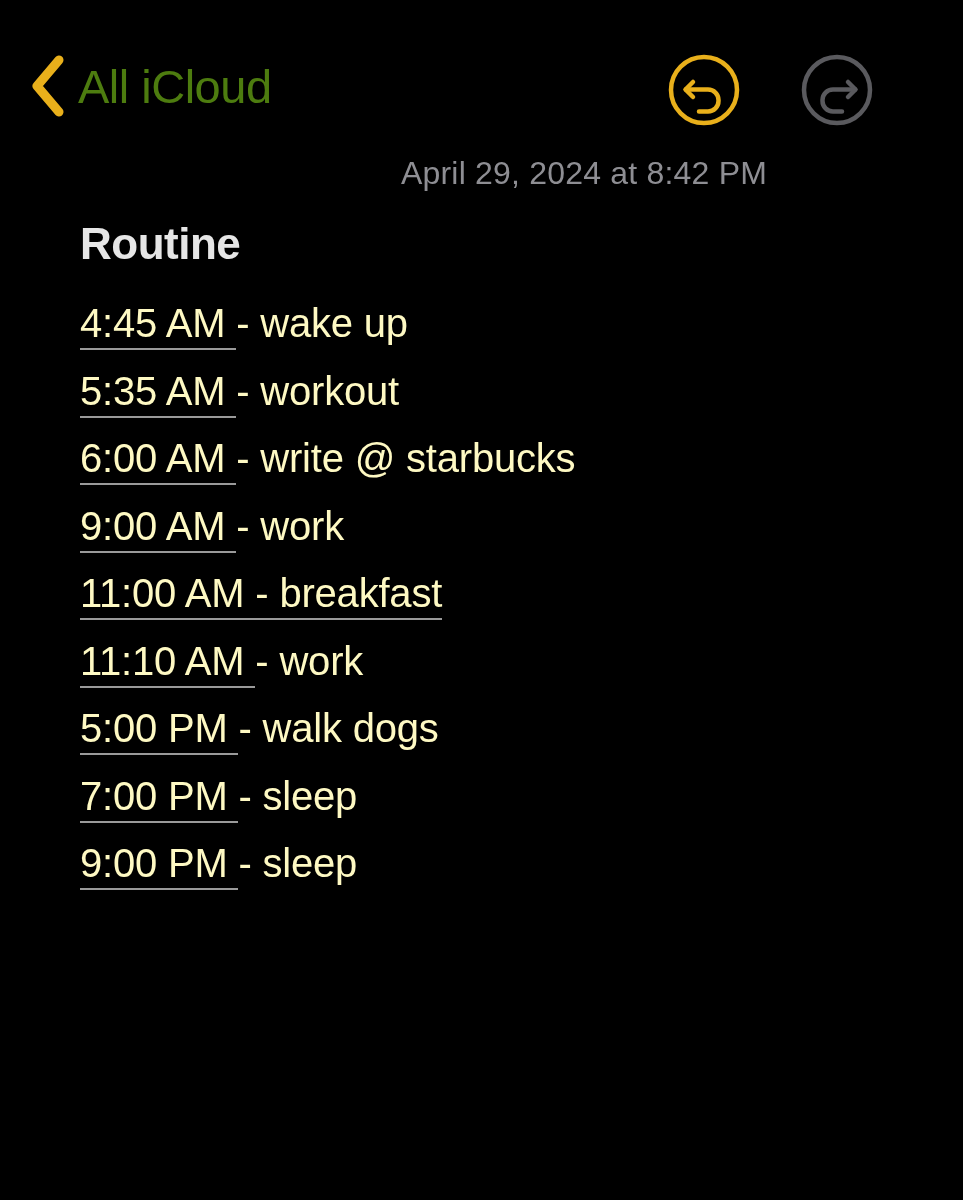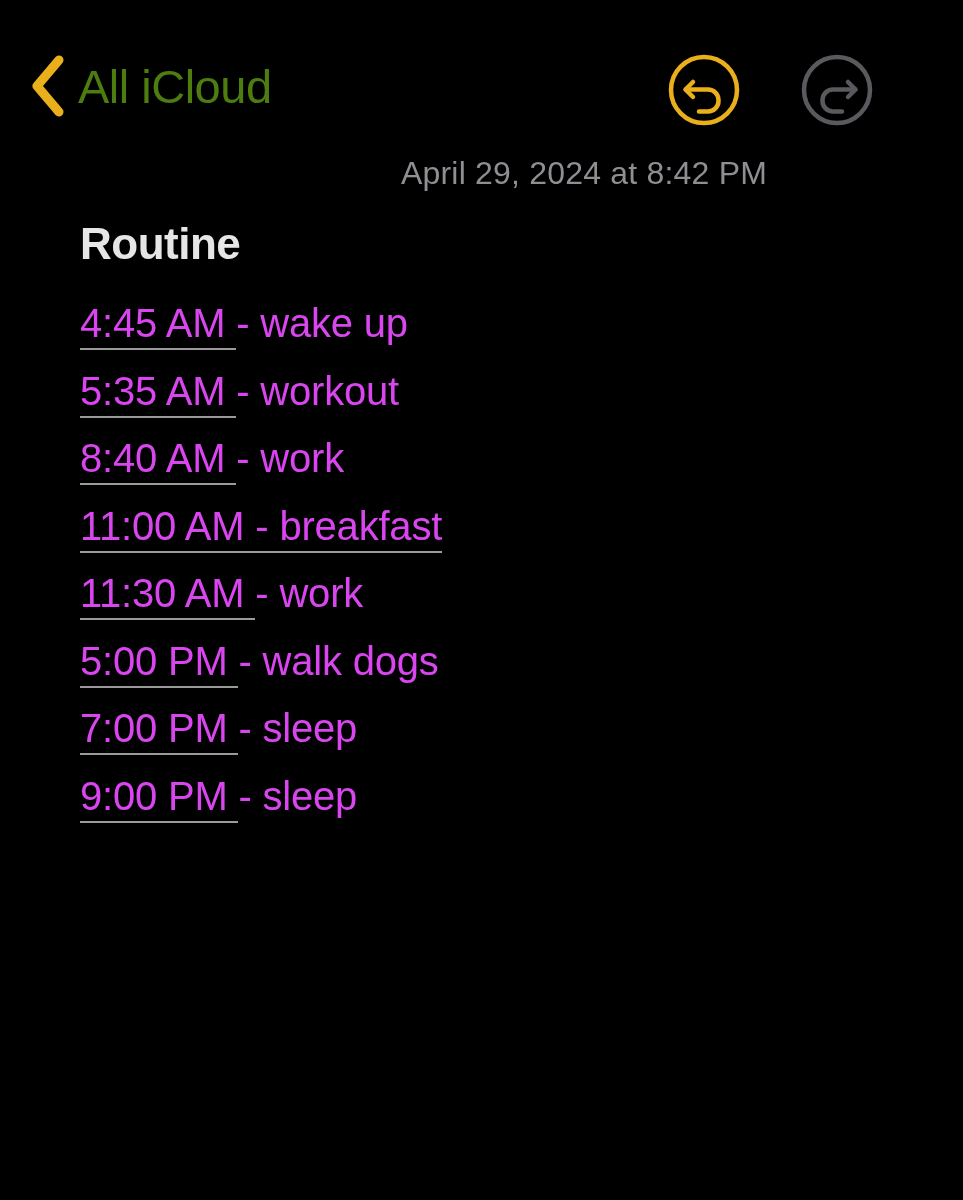--- a/index.html
+++ b/index.html
@@ -104,21 +104,21 @@
     line-height: 1.12;
     margin: 0 0 22px 0;
   }
 
   .routine-list {
     margin: 0;
     padding: 0;
     list-style: none;
   }
   .routine-item {
-    color: #d946ef;
+    color: #fef9c3;
     font-size: 40px;
     line-height: 67.5px;
     font-weight: 400;
     letter-spacing: -0.2px;
     white-space: nowrap;
   }
   .routine-item .time,
   .routine-item .activity { display: inline; }
 
   
@@ -169,20 +169,21 @@
 <div class="note-date">
   <span class="date-inner">April 29, 2024 at 8:42 PM</span>
 </div>
 
 <div class="note-body">
   <h1 class="note-title">Routine</h1>
 
   <ul class="routine-list" id="routine-list">
       <li class="routine-item"><span class="time u">4:45 AM </span><span class="activity">- wake up</span></li>
       <li class="routine-item"><span class="time u">5:35 AM </span><span class="activity">- workout</span></li>
-      <li class="routine-item"><span class="time u">8:40 AM </span><span class="activity">- work</span></li>
+      <li class="routine-item"><span class="time u">6:00 AM </span><span class="activity">- write @ starbucks</span></li>
+      <li class="routine-item"><span class="time u">9:00 AM </span><span class="activity">- work</span></li>
       <li class="routine-item"><span class="time u">11:00 AM - breakfast</span></li>
-      <li class="routine-item"><span class="time u">11:30 AM </span><span class="activity">- work</span></li>
+      <li class="routine-item"><span class="time u">11:10 AM </span><span class="activity">- work</span></li>
       <li class="routine-item"><span class="time u">5:00 PM </span><span class="activity">- walk dogs</span></li>
       <li class="routine-item"><span class="time u">7:00 PM </span><span class="activity">- sleep</span></li>
       <li class="routine-item"><span class="time u">9:00 PM </span><span class="activity">- sleep</span></li>
     </ul>
 </div>
 
 </body></html>

